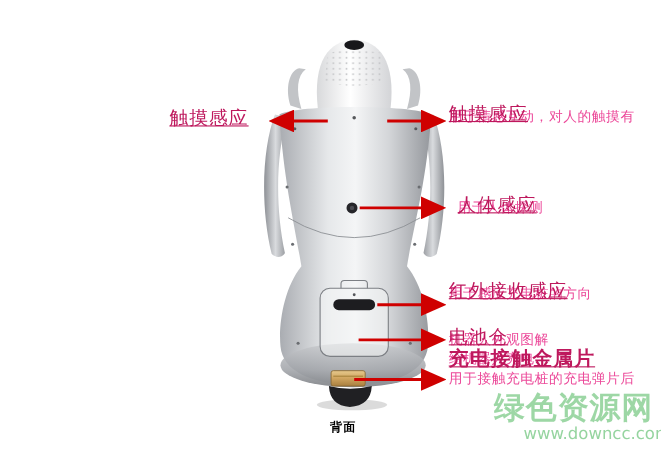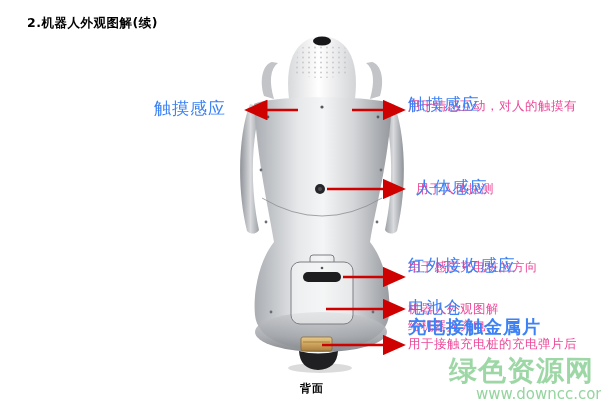--- a/index.html
+++ b/index.html
@@ -6,22 +6,22 @@
   .page{
     position:relative;width:601px;height:411px;background:#ffffff;overflow:hidden;
     font-family:"DejaVu Sans","Liberation Sans",sans-serif;color:#000;
   }
   .doc-title{
     position:absolute;left:27px;top:15px;
     font-size:12.5px;font-weight:bold;letter-spacing:.5px;
   }
   .robot-svg{position:absolute;left:0;top:0;}
   .callout-label{
-    position:absolute;font-size:17px;letter-spacing:1px;color:#3b82f6;
-    font-weight:500;white-space:nowrap;line-height:18px;
+    position:absolute;font-size:17px;letter-spacing:1px;color:#be185d;
+    font-weight:500;white-space:nowrap;line-height:18px;text-decoration:underline;
   }
   .callout-desc{
     font-size:12.5px;letter-spacing:.5px;color:#ec4899;font-weight:400;
     line-height:15px;margin-top:3px;white-space:nowrap;
   }
   .co-touch-left{left:154px;top:99px;}
   .co-touch-right{left:408px;top:95px;}
   .co-human{left:416px;top:178px;}
   .co-ir{left:408px;top:256px;}
   .co-battery{left:408px;top:298px;}
@@ -40,21 +40,20 @@
   .wm-url{
     position:absolute;left:476px;top:385px;
     font-size:15px;color:rgba(130,204,142,0.85);white-space:nowrap;
   }
 </style>
 </head>
 <body>
 
 <div class="page">
 
-  <div class="doc-title">2.机器人外观图解(续)</div>
 
   <svg class="robot-svg" width="601" height="411" viewBox="0 0 601 411">
     <defs>
       <linearGradient id="bodyGrad" x1="0" y1="0" x2="1" y2="0">
         <stop offset="0" stop-color="#a9acb1"></stop>
         <stop offset="0.32" stop-color="#e6e8ea"></stop>
         <stop offset="0.5" stop-color="#f4f5f6"></stop>
         <stop offset="0.72" stop-color="#d4d6d9"></stop>
         <stop offset="1" stop-color="#94979c"></stop>
       </linearGradient>

